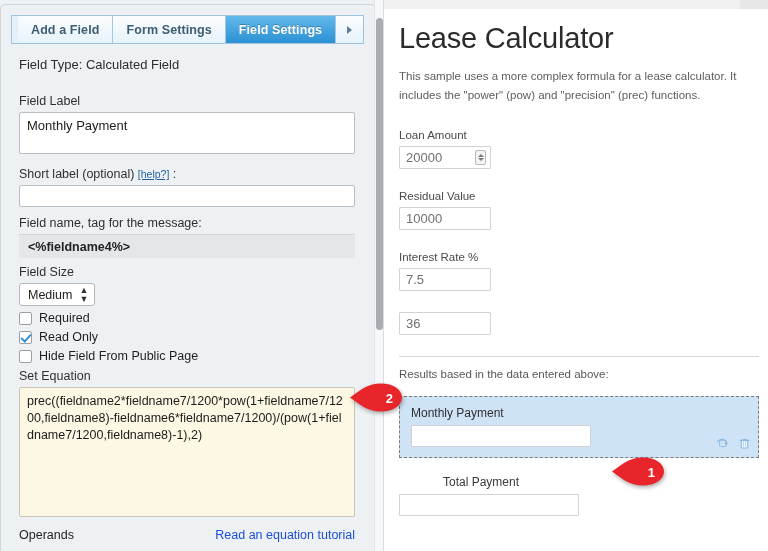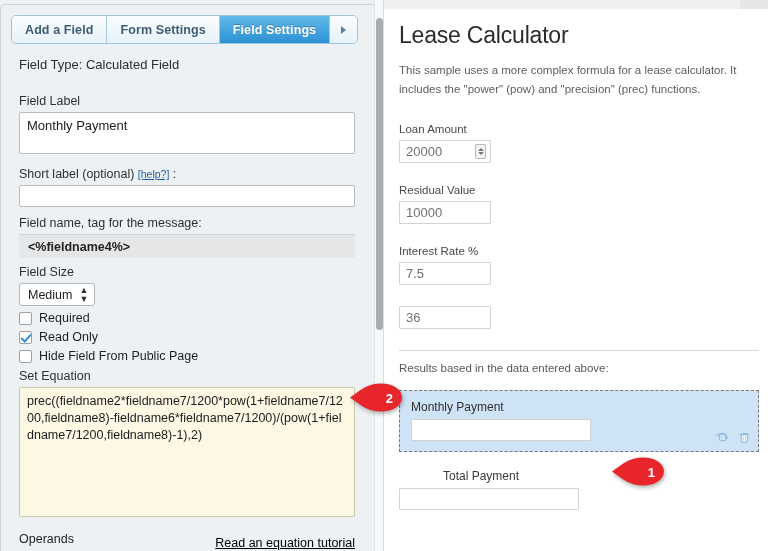--- a/index.html
+++ b/index.html
@@ -54,23 +54,24 @@
   }
 
   
   .tabbar {
     position: absolute;
     left: 10px; top: 10px;
     height: 29px;
     display: flex;
     align-items: stretch;
     border: 1px solid #9fc4dd;
-    border-radius: 5px;
+    border-radius: 0;
     background: #e3f0f8;
     overflow: hidden;
+    padding-left: 6px;
   }
   .tab {
     display: flex;
     align-items: center;
     justify-content: center;
     padding: 0 13px;
     font-size: 12.5px;
     font-weight: bold;
     color: #3e5c72;
     background: linear-gradient(to bottom, #fbfdfe 0%, #e6f2fa 100%);
@@ -222,24 +223,22 @@
   .operands-row {
     width: 336px;
     display: flex;
     justify-content: space-between;
     align-items: center;
     margin-top: 7px;
     font-size: 12.5px;
     color: #232323;
   }
   .operands-row a {
-    color: #000000;
-    text-decoration: underline;
-    cursor: pointer;
-    margin-top: 8px;
+    color: #1d4ed8;
+    cursor: pointer;
   }
 
   
   .lp-scroll-track {
     position: absolute;
     left: 374px; top: 0;
     width: 11px; height: 551px;
     background: #f7f8f9;
     border-left: 1px solid #e2e5e7;
   }
@@ -259,21 +258,21 @@
     width: 383px; height: 542px;
     background: #ffffff;
     overflow: hidden;
   }
   .rp-inner {
     position: absolute;
     left: 14px; top: 13px;
     width: 360px;
   }
   .rp-title {
-    font-size: 23px;
+    font-size: 29px;
     color: #2b2b2b;
     font-weight: normal;
     margin: 0 0 12px 0;
     letter-spacing: -0.2px;
   }
   .rp-desc {
     font-size: 11.5px;
     color: #5d5d5d;
     line-height: 1.65;
     margin: 0 0 24px 0;

